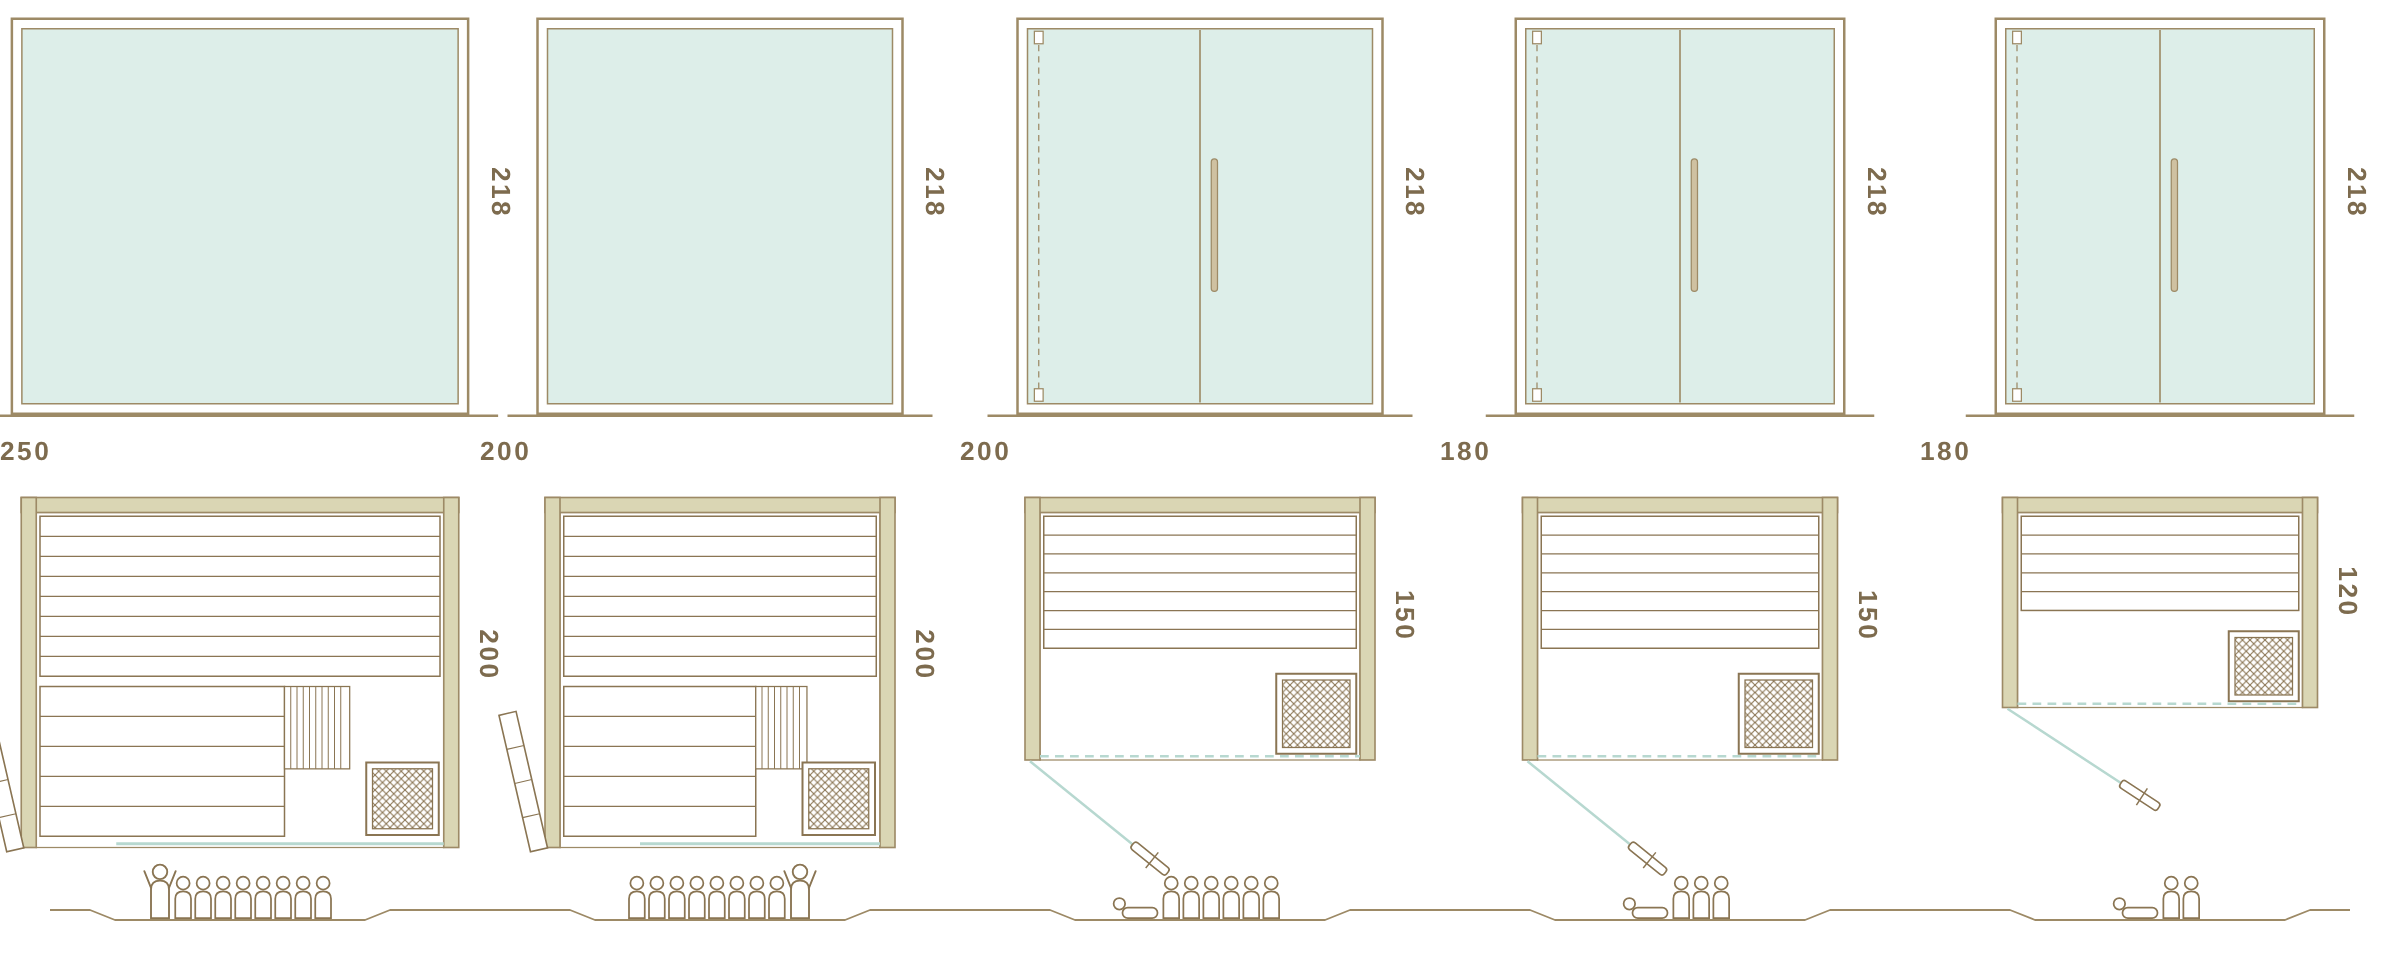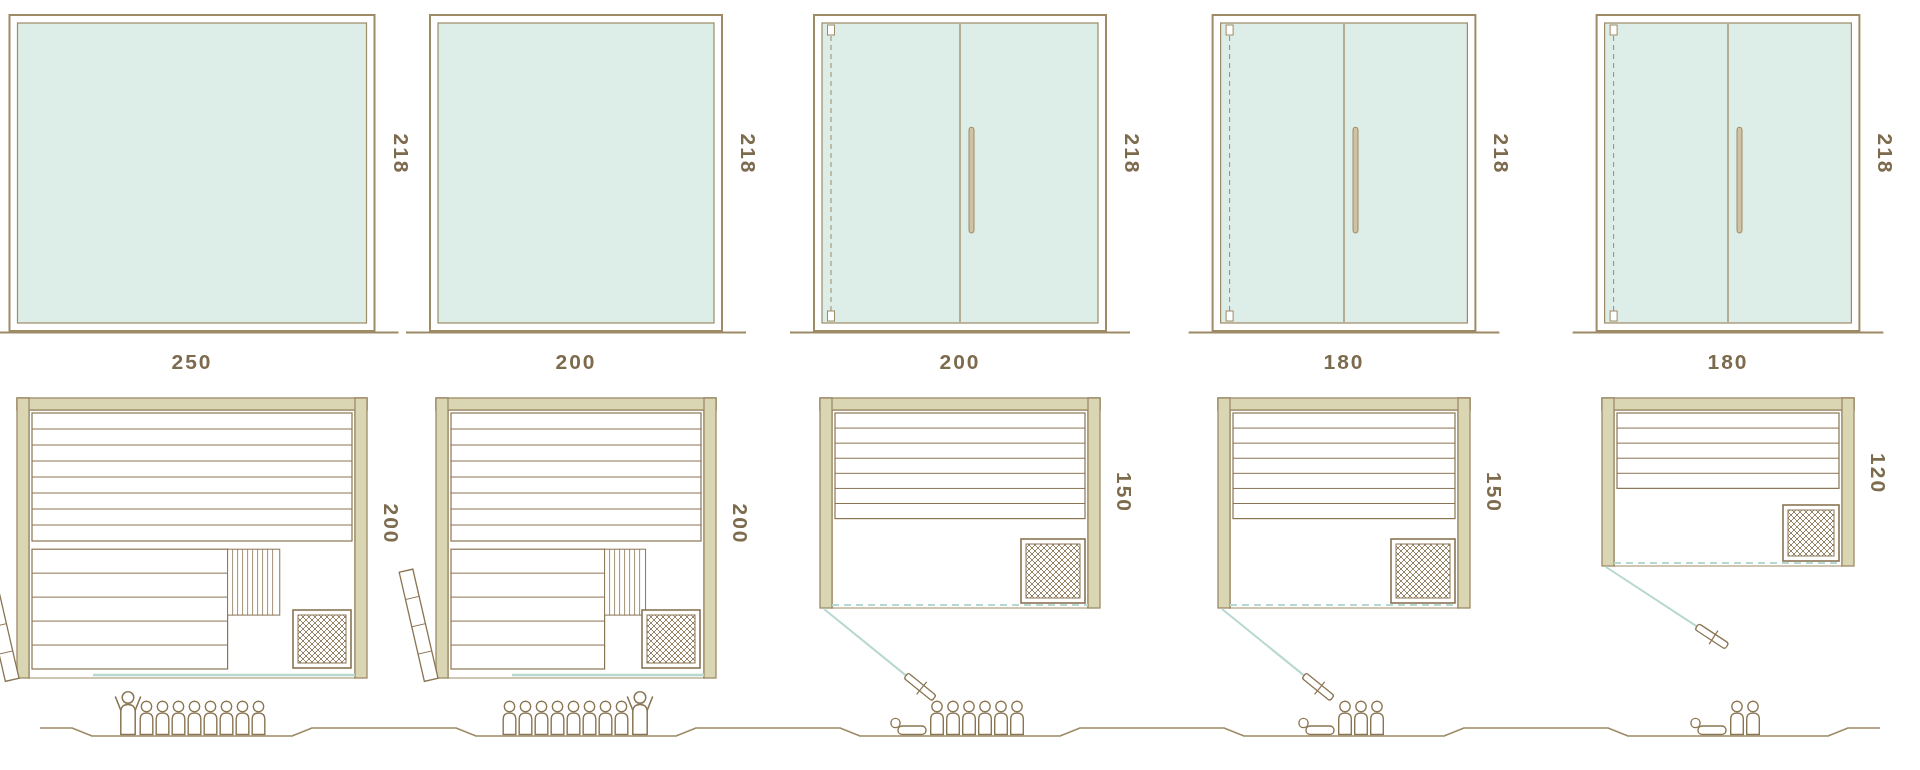--- a/index.html
+++ b/index.html
@@ -2,21 +2,21 @@
 <html><head>
 <meta charset="utf-8">
 <style>
   html,body{margin:0;padding:0;background:#ffffff;}
   body{width:1920px;height:770px;position:relative;font-family:"Liberation Sans",sans-serif;}
   #canvas{position:absolute;left:0;top:0;width:1920px;height:770px;overflow:hidden;background:#ffffff;}
   .col{position:absolute;top:0;width:384px;height:770px;}
   .elev{position:absolute;left:0;top:15px;overflow:visible;}
   .plan{position:absolute;left:0;top:398px;overflow:visible;}
   .dim-width{
-    position:absolute;top:350px;left:0;width:100%;text-align:center;
+    position:absolute;top:350px;left:0;width:100%;text-align:left;
     font-size:21px;font-weight:600;letter-spacing:2px;color:#7d6b4e;
   }
   svg text.dim{
     font-family:"Liberation Sans",sans-serif;font-size:21px;font-weight:600;
     letter-spacing:2px;fill:#7d6b4e;
   }
   #people-row{position:absolute;left:0;top:688px;}
 </style>
 </head>
 <body>

